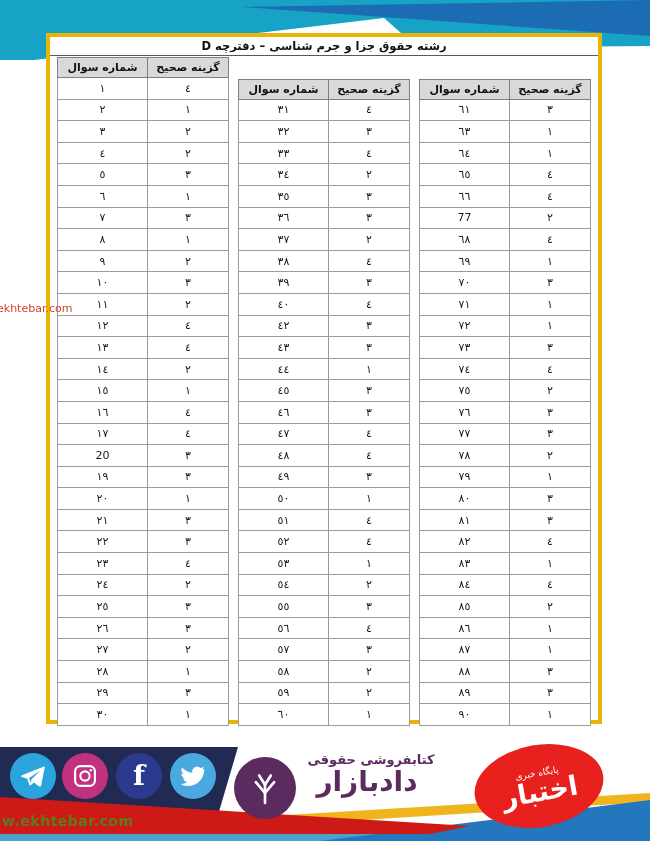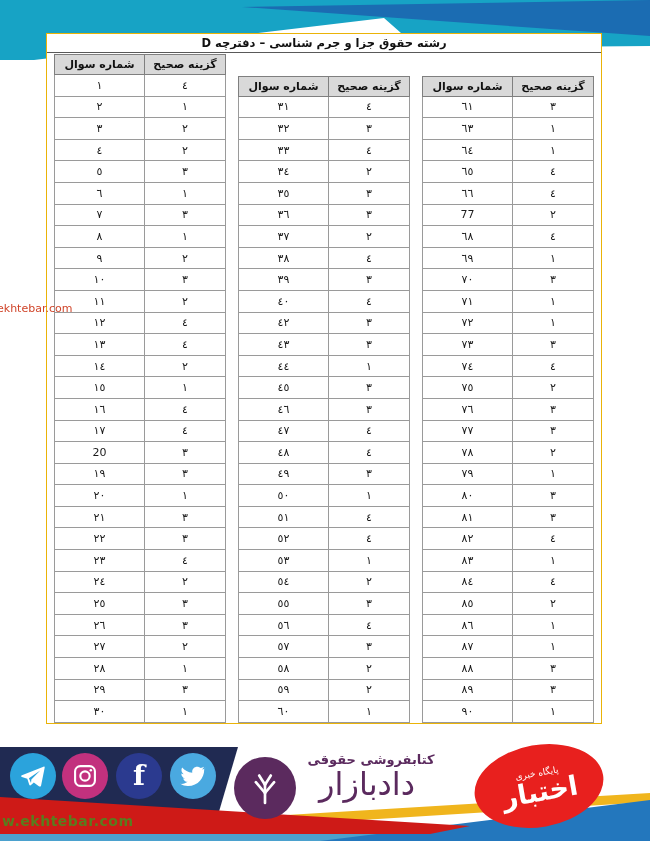--- a/index.html
+++ b/index.html
@@ -4,21 +4,21 @@
 <style>
   html,body{margin:0;padding:0;}
   body{font-family:"DejaVu Sans",sans-serif;}
   .page{position:relative;width:650px;height:841px;background:#ffffff;overflow:hidden;}
 
   
   .banner{position:absolute;top:0;left:0;width:650px;height:60px;}
 
   
   .sheet{position:absolute;top:33px;left:46px;width:556px;height:691px;
-         border:1px solid #eab308;background:#ffffff;box-sizing:border-box;z-index:3;}
+         border:4px solid #eab308;background:#ffffff;box-sizing:border-box;z-index:3;}
   .sheet-title{height:18px;line-height:18px;text-align:center;font-weight:bold;
                font-size:11.5px;color:#111;border-bottom:1px solid #595959;direction:rtl;}
   .tables{display:flex;justify-content:space-between;padding:1px 7px 0 7px;align-items:flex-end;}
   table.anskey{border-collapse:collapse;width:172px;table-layout:fixed;background:#fff;}
   table.anskey th{background:#d9d9d9;font-weight:bold;font-size:11px;height:19px;
                   border:1px solid #7f7f7f;direction:rtl;padding:0;color:#111;}
   table.anskey td{font-size:11px;height:20.6px;text-align:center;vertical-align:middle;
                   border:1px solid #9a9a9a;color:#1a1a1a;padding:0;}
   table.anskey th:first-child, table.anskey td:first-child{width:52%;}
 
@@ -31,21 +31,21 @@
   .soc{position:absolute;width:46px;height:46px;border-radius:50%;top:8px;
        display:flex;align-items:center;justify-content:center;z-index:6;}
   .soc svg{width:28px;height:28px;}
   .soc-f{color:#fff;font-weight:bold;font-size:28px;font-family:"DejaVu Serif",serif;line-height:1;}
   .dadbazar-circle{position:absolute;left:234px;top:12px;width:62px;height:62px;border-radius:50%;
        background:#5b2a5e;display:flex;align-items:center;justify-content:center;z-index:6;}
   .dadbazar-circle svg{width:40px;height:40px;}
   .dadbazar-text{position:absolute;left:296px;top:7px;width:142px;text-align:center;
        color:#5b2a5e;direction:rtl;z-index:6;}
   .dadbazar-text .l1{font-size:13px;font-weight:bold;margin-left:8px;}
-  .dadbazar-text .l2{font-size:32px;font-weight:normal;line-height:1.1;}
+  .dadbazar-text .l2{font-size:28px;font-weight:bold;line-height:1.1;}
   .ekhtebar-oval{position:absolute;left:474px;top:0px;width:130px;height:82px;background:#e8201e;
        border-radius:50%;transform:rotate(-10deg);display:flex;flex-direction:column;
        align-items:center;justify-content:center;z-index:6;}
   .ekhtebar-oval .tag{font-size:9px;color:#fff;direction:rtl;}
   .ekhtebar-oval .name{font-size:27px;font-weight:bold;color:#fff;direction:rtl;line-height:1;}
   .footer-url{position:absolute;left:2px;top:68px;font-size:14px;font-weight:bold;
        color:#5a7c1e;z-index:7;letter-spacing:0.5px;}
 </style>
 </head>
 <body>

